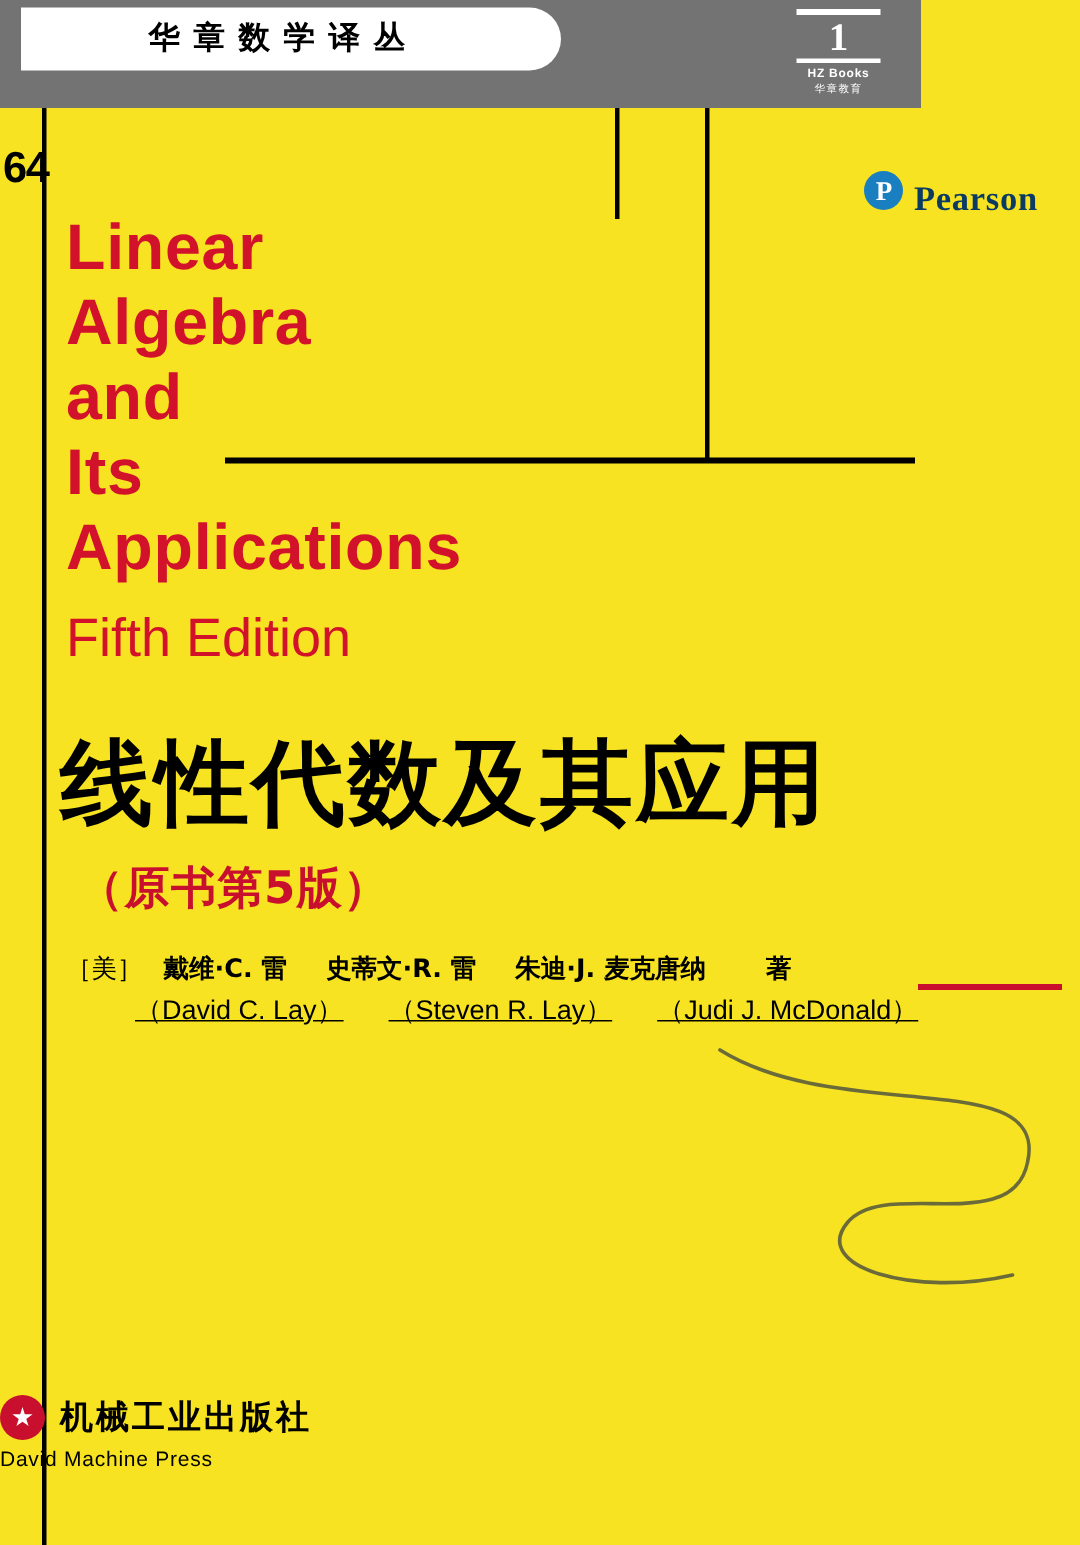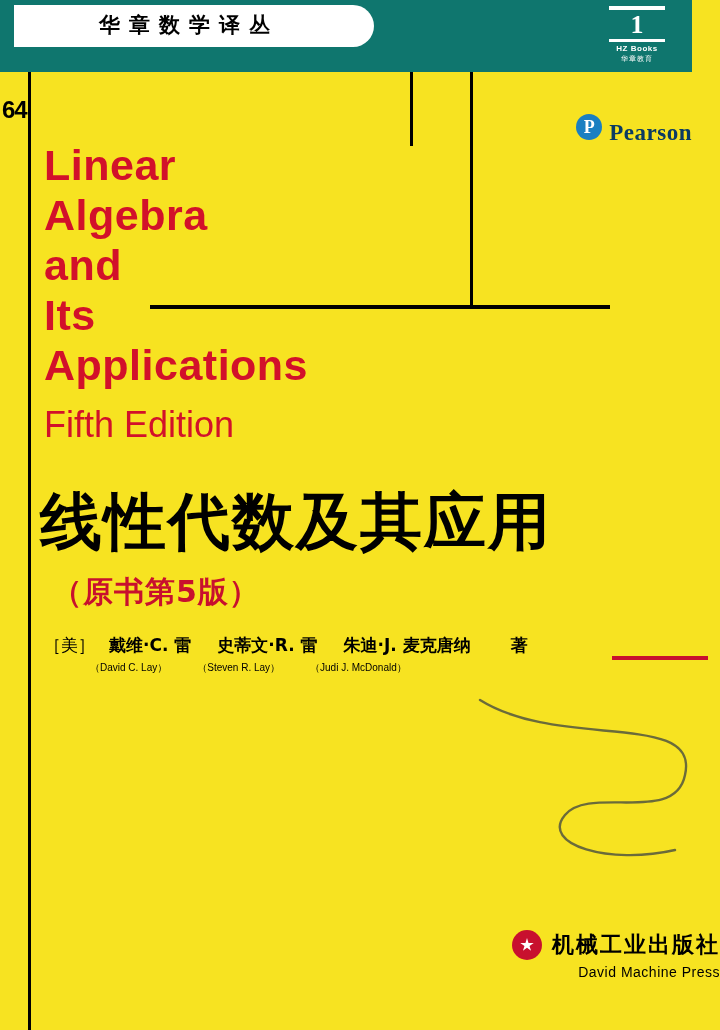--- a/index.html
+++ b/index.html
@@ -15,23 +15,23 @@
     width: 720px;
     height: 1030px;
     background: #f7e321;
     overflow: hidden;
   }
   
   .top-banner {
     position: absolute;
     left: 0;
     top: 0;
-    width: 692px;
+    width: 614px;
     height: 72px;
-    background: #0f766e;
+    background: #737373;
   }
   .series-plate {
     position: absolute;
     left: 14px;
     top: 5px;
     width: 360px;
     height: 42px;
     background: #ffffff;
     border-radius: 0 22px 22px 0;
   }
@@ -99,21 +99,21 @@
     top: 72px;
     width: 3px;
     height: 958px;
     background: #000000;
   }
   .number-badge {
     position: absolute;
     left: 2px;
     top: 96px;
     font-family: "Liberation Sans", sans-serif;
-    font-size: 24px;
+    font-size: 29px;
     font-weight: bold;
     color: #000000;
     letter-spacing: -1px;
   }
   
   .stroke-a {
     position: absolute;
     left: 410px;
     top: 72px;
     width: 3px;
@@ -231,25 +231,26 @@
   }
   .country {
     margin-right: 14px;
     font-weight: normal;
   }
   .auth-name { margin-right: 26px; }
   .auth-suffix { margin-left: 14px; }
   .author-en-row {
     display: flex;
     font-family: "Liberation Sans", sans-serif;
-    font-size: 10px;
+    font-size: 18px;
     color: #000000;
     margin-top: 4px;
     margin-left: 46px;
     white-space: nowrap;
+    text-decoration: underline;
   }
   .auth-en { margin-right: 30px; }
   .translators {
     position: absolute;
     left: 40px;
     top: 708px;
     font-family: "DejaVu Sans", sans-serif;
     font-size: 18px;
     color: #000000;
     white-space: nowrap;
@@ -269,21 +270,21 @@
     top: 690px;
     width: 240px;
     height: 190px;
   }
   
   .publisher {
     position: absolute;
     left: 0;
     top: 930px;
     width: 720px;
-    text-align: right;
+    text-align: left;
   }
   .pub-emblem {
     width: 30px;
     height: 30px;
     border-radius: 50%;
     background: #c8102e;
     display: inline-block;
     vertical-align: middle;
     margin-right: 10px;
     position: relative;

